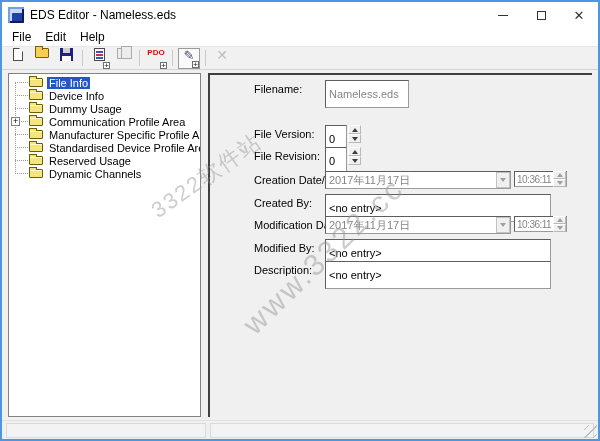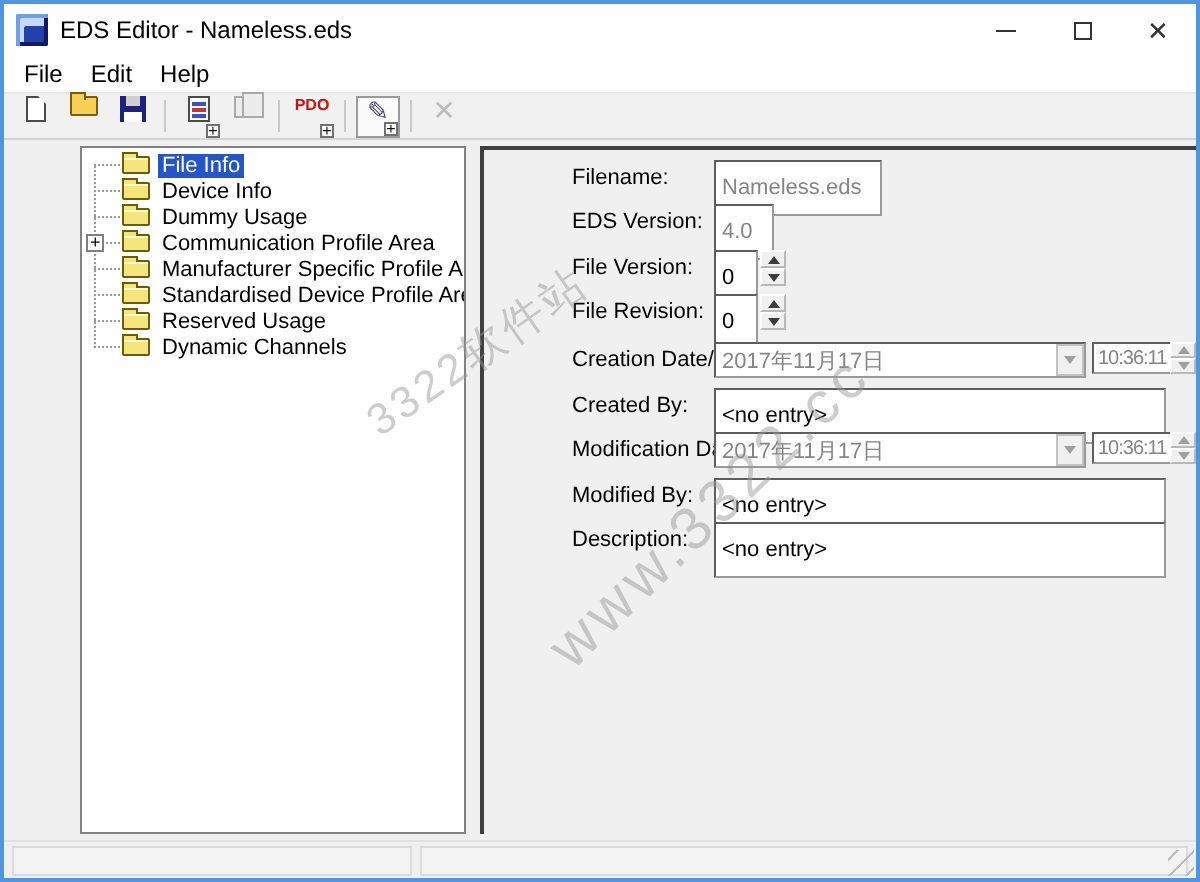--- a/index.html
+++ b/index.html
@@ -37,21 +37,21 @@
   .ic-lines::before { content:""; position:absolute; left:1px; top:2px; width:7px; height:2px; background:#3355cc; box-shadow:0 3px 0 #cc3333, 0 6px 0 #3355cc; }
   .ic-copy { width:9px; height:11px; background:#ececec; border:1px solid #9f9f9f; position:relative; margin-left:-3px; }
   .ic-copy::before { content:""; position:absolute; left:3px; top:-3px; width:9px; height:11px; background:#ececec; border:1px solid #9f9f9f; }
   .pdo-txt { font-size:8px; font-weight:bold; color:#cc1111; letter-spacing:0; }
   .ic-pen { font-size:13px; color:#4a4a6a; line-height:1; }
   .ic-x { font-size:14px; color:#b5b5b5; line-height:1; }
   .plus-badge { position:absolute; right:0; bottom:0; width:7px; height:7px; background:#fff; border:1px solid #707070; font-size:8px; line-height:5px; text-align:center; color:#111; }
   .tb[data-disabled="true"] { opacity:.85; cursor:default; }
 
   
-  .client { position:relative; height:350px; background:#f0f0f0;margin-left:32px; }
+  .client { position:relative; height:350px; background:#f0f0f0; }
 
   .treepanel { position:absolute; left:6px; top:3px; width:193px; height:344px; background:#ffffff; border:1px solid #828282; padding-top:2px; overflow:hidden; }
   .tree-vline { position:absolute; left:6px; top:9px; height:91px; border-left:1px dotted #9a9a9a; }
   .tree-row { position:relative; height:13px; display:flex; align-items:center; cursor:pointer; }
   .stub { position:absolute; left:6px; top:6px; width:13px; border-top:1px dotted #9a9a9a; }
   .tfolder { position:absolute; left:20px; top:2px; width:14px; height:9px; background:#f4e67c; border:1px solid #6b5d00; border-radius:1px; box-shadow:inset 0 1px 0 #fffbd0; }
   .tfolder::before { content:""; position:absolute; left:-1px; top:-3px; width:6px; height:2px; background:#f4e67c; border:1px solid #6b5d00; border-bottom:none; }
   .tlabel { margin-left:38px; font-size:11px; color:#000; padding:0 2px; white-space:nowrap; }
   .tree-row.selected .tlabel { background:#2456c5; color:#fff; }
   .expand { position:absolute; left:2px; top:2px; width:9px; height:9px; background:#fff; border:1px solid #808080; }
@@ -201,26 +201,20 @@
 
     <div class="formpanel">
 
       <div class="frow" style="top:5px;">
         <span class="flabel">Filename:</span>
         <span class="fctrl">
             <input class="tfield dis" style="width: 84px;" readonly="" value="Nameless.eds">
           </span>
       </div>
 
-      <div class="frow" style="top:27px;">
-        <span class="flabel">EDS Version:</span>
-        <span class="fctrl">
-            <input class="tfield dis" style="width: 30px;" readonly="" value="4.0">
-          </span>
-      </div>
 
       <div class="frow" style="top:50px;">
         <span class="flabel">File Version:</span>
         <span class="fctrl">
           <input class="tfield" style="width: 22px;" value="0">
           <span class="spinbox">
             <button class="spinbtn">
                 <span class="arr-up"></span>
               </button>
             <button class="spinbtn">

